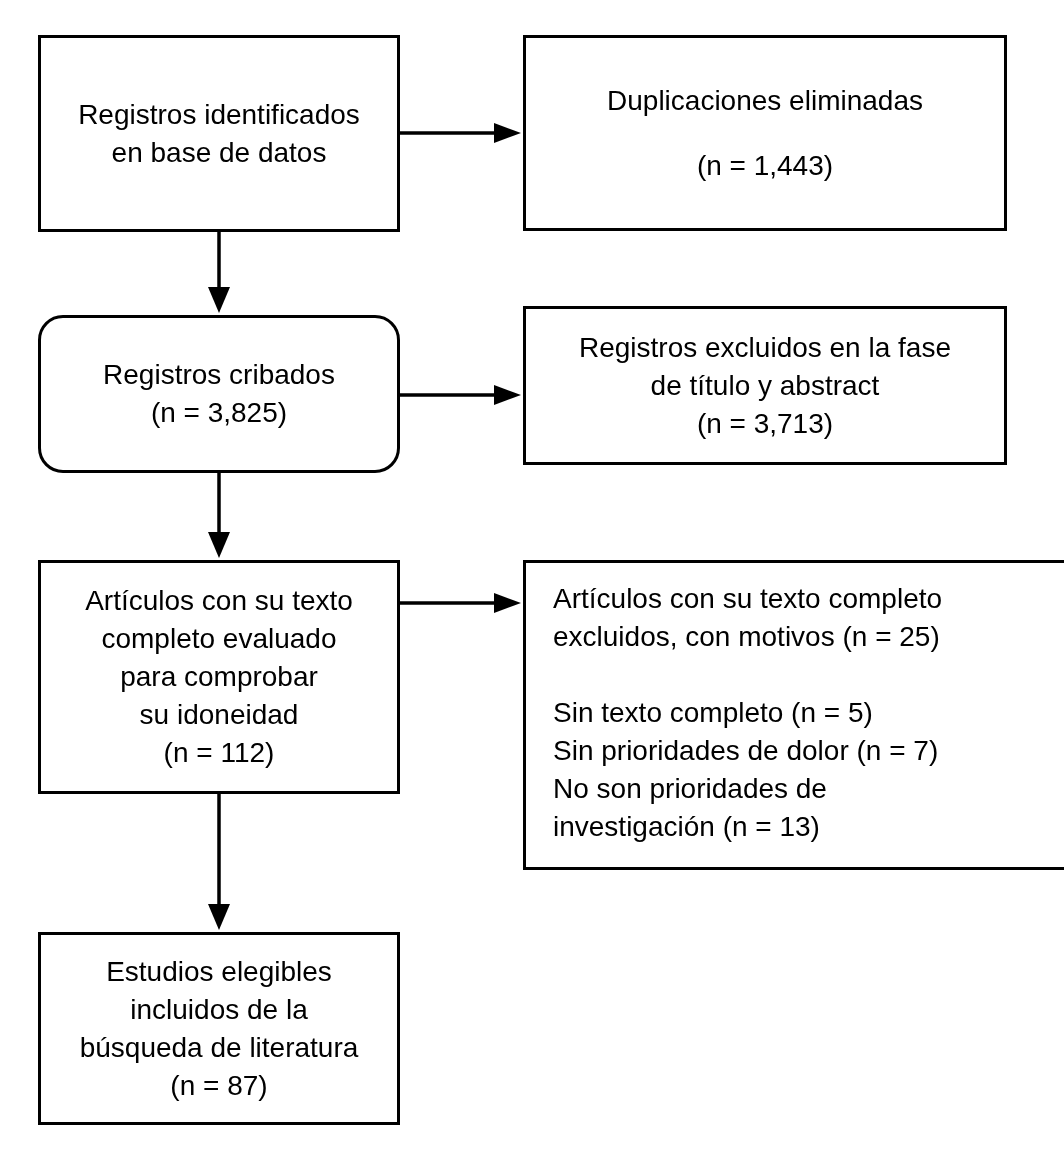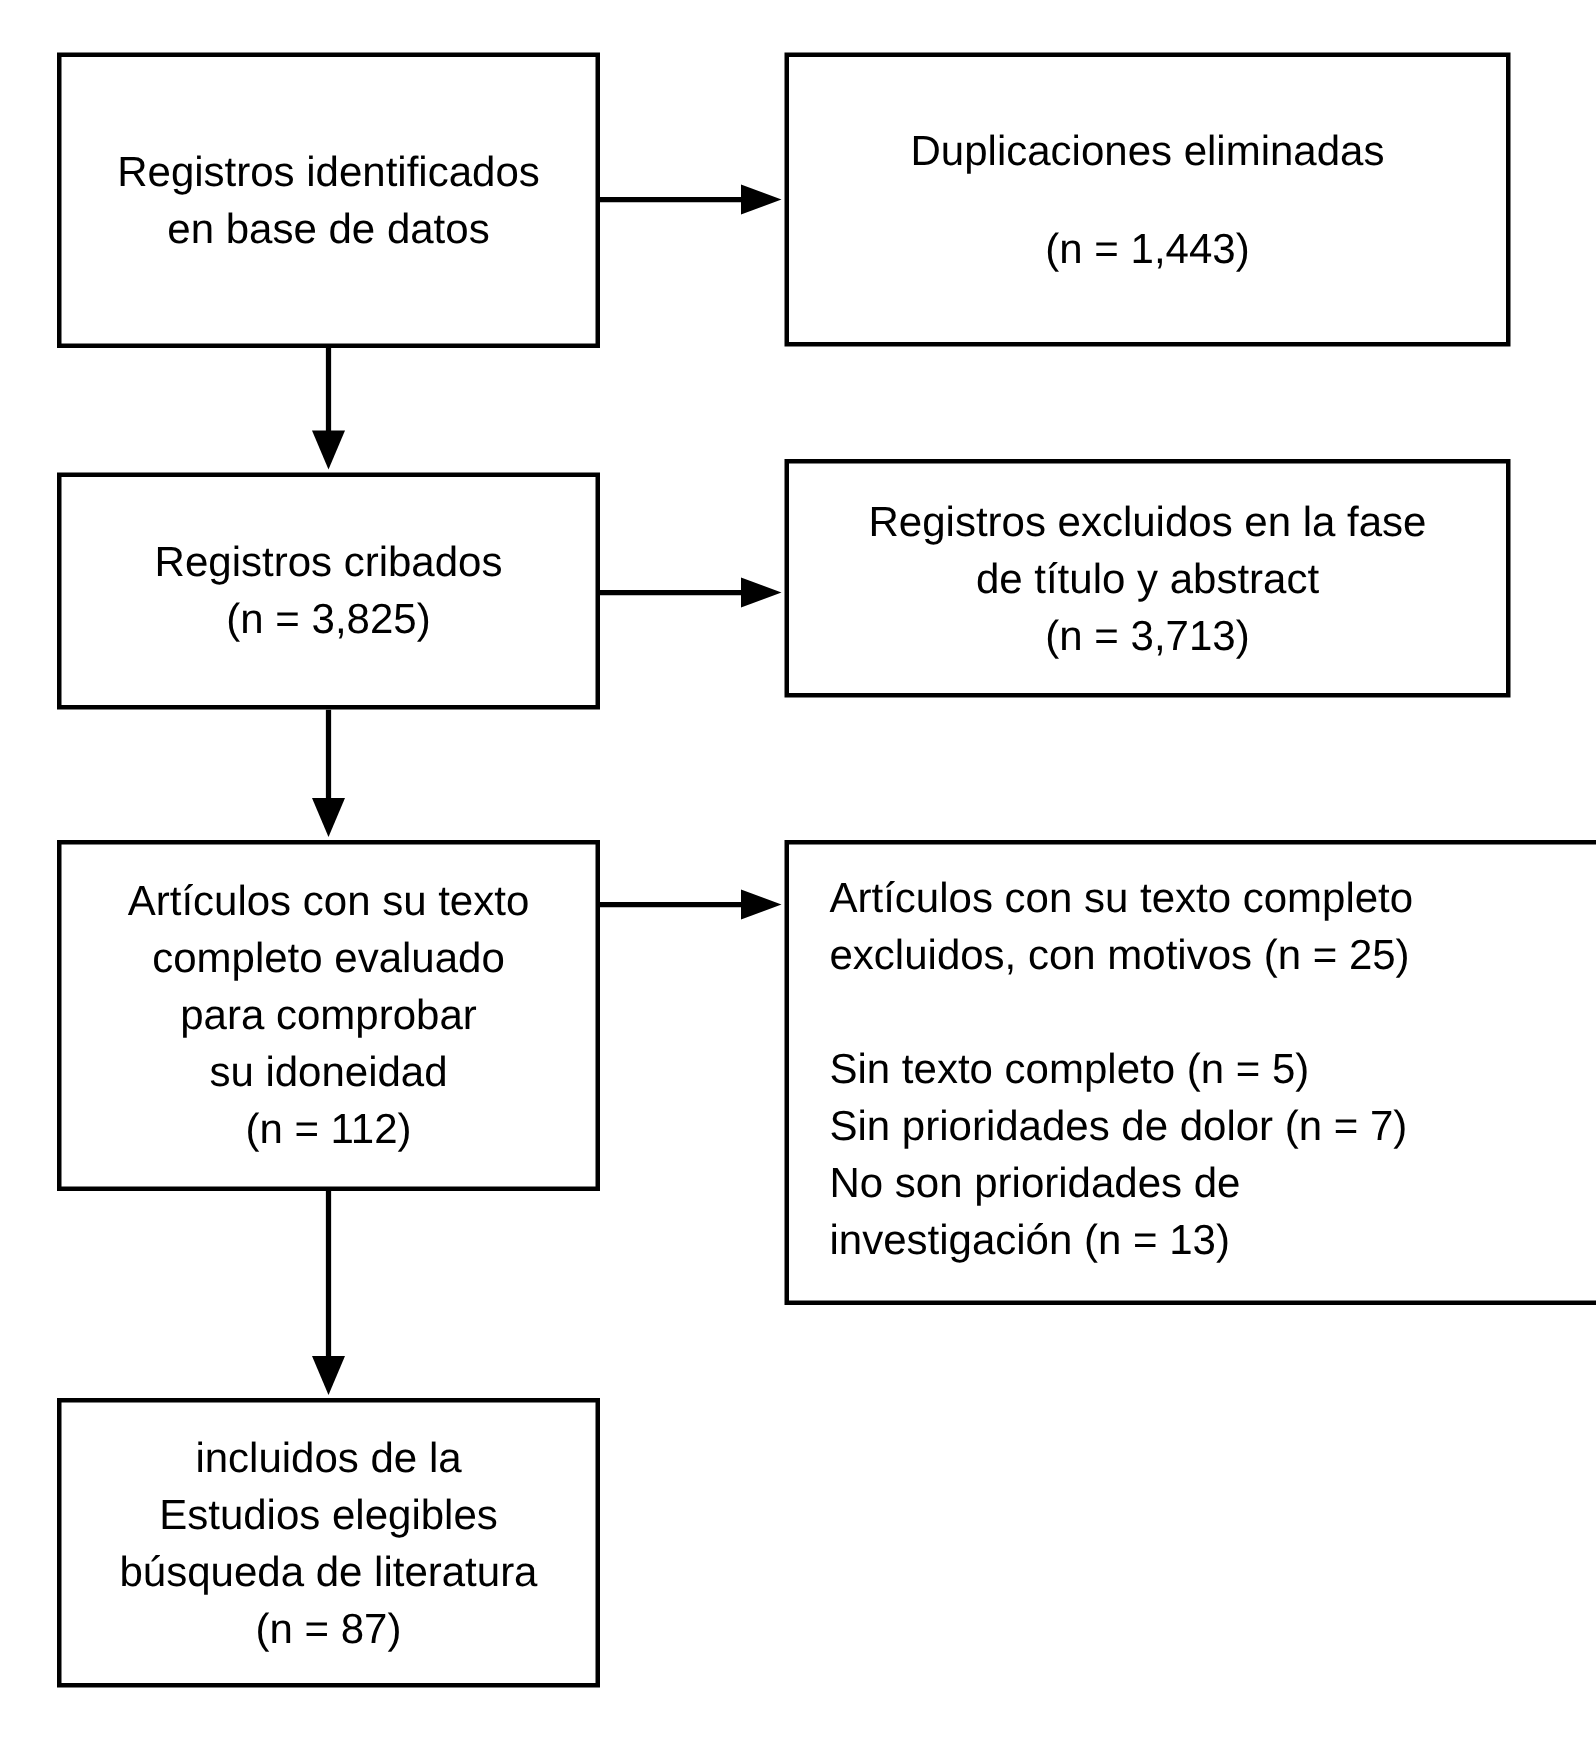--- a/index.html
+++ b/index.html
@@ -36,21 +36,21 @@
     justify-content: flex-start;
     text-align: left;
     padding: 17px 12px 10px 27px;
   }
   .box .line {
     white-space: pre;
   }
   
   #box-identified        { left: 38px;  top: 35px;  width: 362px; height: 197px; }
   #box-duplicates        { left: 523px; top: 35px;  width: 484px; height: 196px; gap: 27px; }
-  #box-screened          { left: 38px;  top: 315px; width: 362px; height: 158px; }
+  #box-screened          { left: 38px;  top: 315px; width: 362px; height: 158px; border-radius: 25px; }
   #box-excluded-title    { left: 523px; top: 306px; width: 484px; height: 159px; }
   #box-fulltext-assessed { left: 38px;  top: 560px; width: 362px; height: 234px; }
   #box-fulltext-excluded { left: 523px; top: 560px; width: 568px; height: 310px; }
   #box-included          { left: 38px;  top: 932px; width: 362px; height: 193px; }
 
   svg.arrows {
     position: absolute;
     left: 0;
     top: 0;
     width: 1064px;
@@ -137,19 +137,19 @@
       <div class="line">Artículos con su texto completo</div>
       <div class="line">excluidos, con motivos (n = 25)</div>
       <div class="line">&nbsp;</div>
       <div class="line">Sin texto completo (n = 5)</div>
       <div class="line">Sin prioridades de dolor (n = 7)</div>
       <div class="line">No son prioridades de</div>
       <div class="line">investigación (n = 13)</div>
     </div>
 
   <div class="box centered" id="box-included">
+      <div class="line">Estudios elegibles</div>
       <div class="line">incluidos de la</div>
-      <div class="line">Estudios elegibles</div>
       <div class="line">búsqueda de literatura</div>
       <div class="line">(n = 87)</div>
     </div>
 
 </div>
 
 </body></html>

